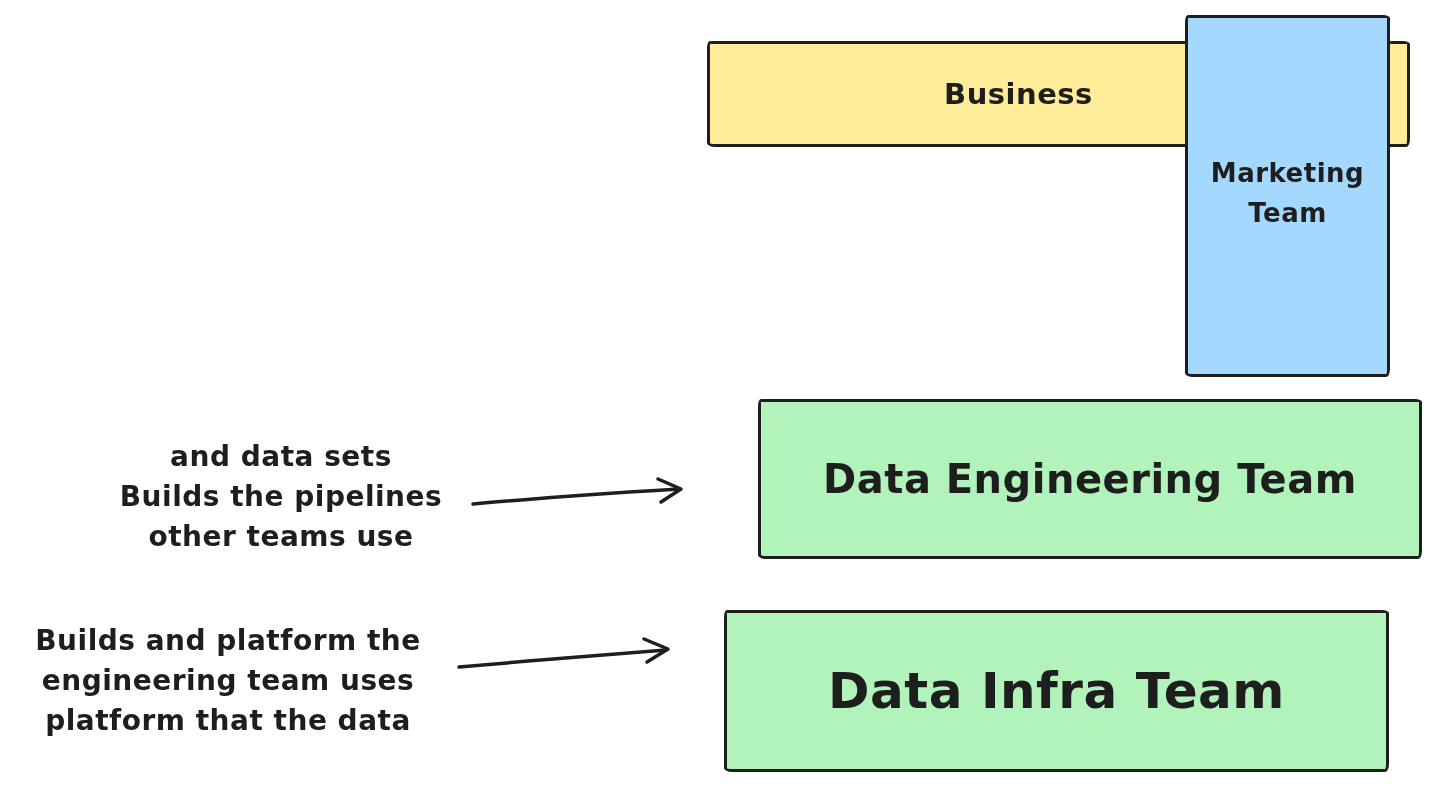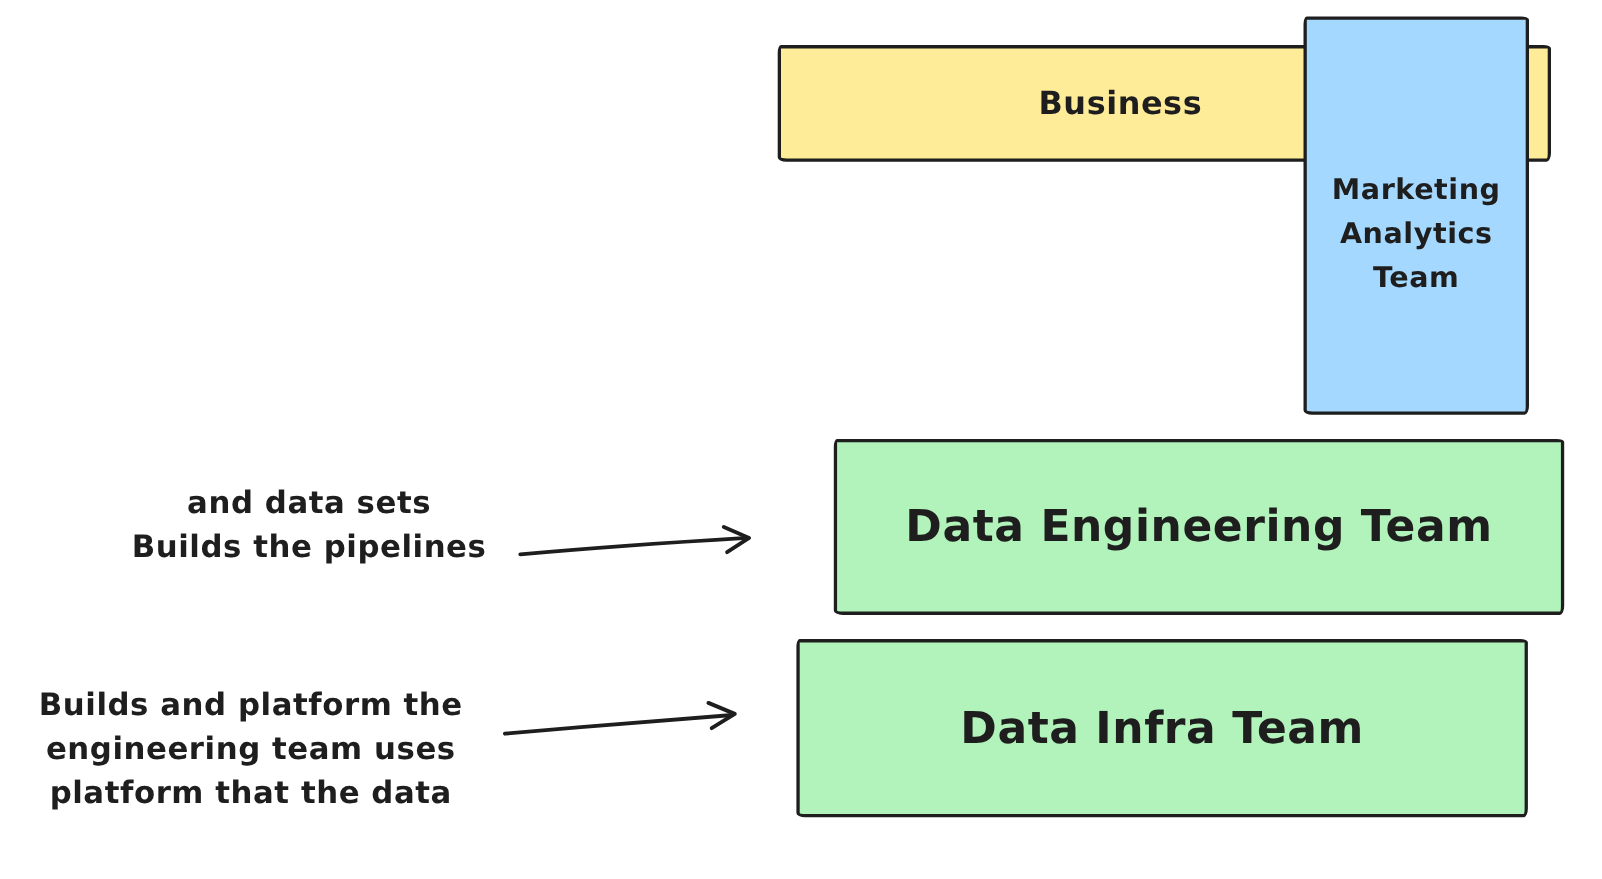--- a/index.html
+++ b/index.html
@@ -53,23 +53,23 @@
     line-height: 40px;
     text-align: right;
   }
   .box-data-eng {
     left: 730px; top: 399px;
     width: 664px; height: 160px;
     font-size: 40px;
     margin-left: 28px;
   }
   .box-data-infra {
-    left: 724px; top: 581px;
+    left: 724px; top: 610px;
     width: 665px; height: 162px;
-    font-size: 40px;
+    font-size: 50px;
   }
   .annotation {
     position: absolute;
     text-align: center;
     font-size: 28px;
     line-height: 40px;
   }
   .annotation .line { white-space: nowrap; }
   .annotation-1 { left: 98px; top: 437px; width: 366px; }
   .annotation-2 { left: 22px; top: 621px; width: 412px; }
@@ -92,35 +92,35 @@
 <body>
 
 <div id="canvas">
 
   <div class="box box-business hand" style="background-color: rgb(255, 236, 153);">
     <span class="label">Business</span>
   </div>
 
   <div class="box box-marketing hand" style="background-color: rgb(165, 216, 255);">
     <span class="line">Marketing</span>
-    <span class="line">Analytics</span>
     <span class="line">Team</span>
   </div>
 
   <div class="box box-data-eng hand" style="background-color: rgb(178, 242, 187);">
     <span class="label">Data Engineering Team</span>
   </div>
 
   <div class="box box-data-infra hand" style="background-color: rgb(178, 242, 187);">
     <span class="label">Data Infra Team</span>
   </div>
 
   <div class="annotation annotation-1 hand">
     <div class="line">and data sets</div>
     <div class="line">Builds the pipelines</div>
+    <div class="line">other teams use</div>
   </div>
 
   <div class="annotation annotation-2 hand">
     <div class="line">Builds and platform the</div>
     <div class="line">engineering team uses</div>
     <div class="line">platform that the data</div>
   </div>
 
   <svg id="arrow-layer" viewBox="0 0 1456 799" xmlns="http://www.w3.org/2000/svg">
     <g>

